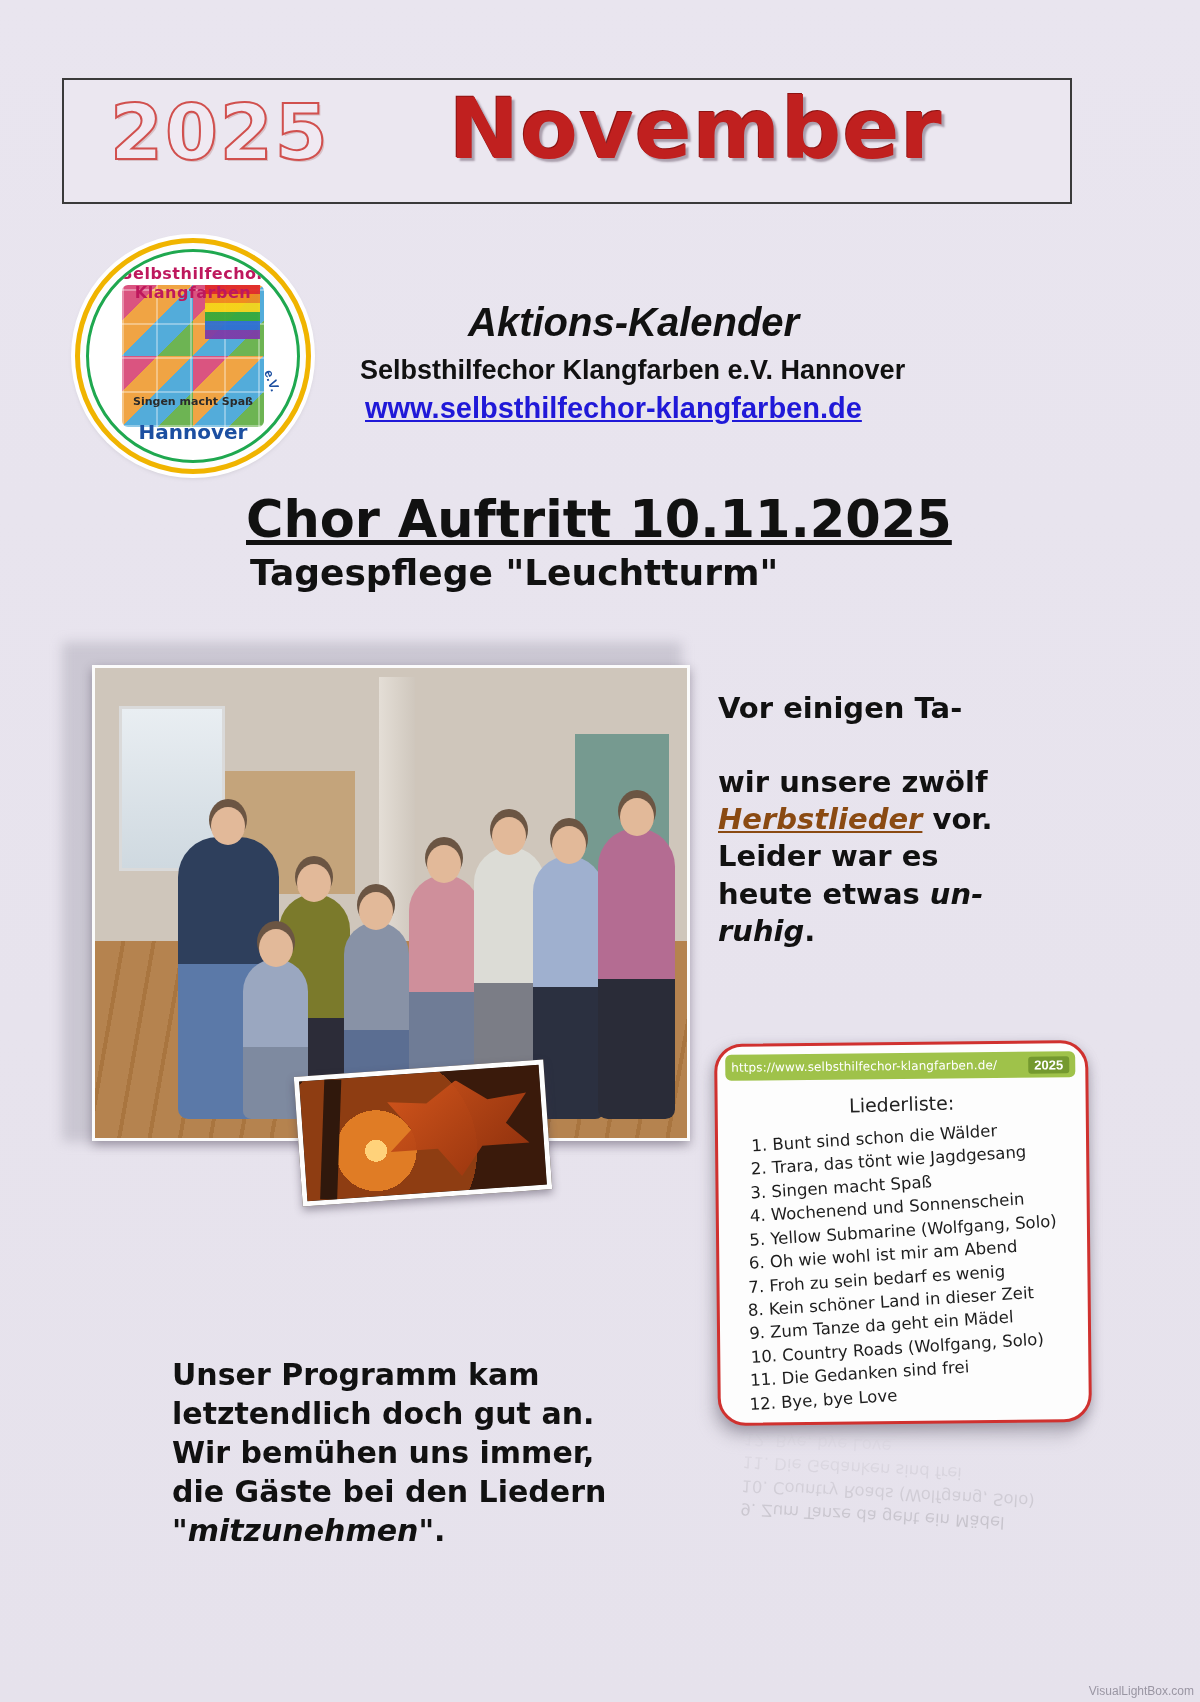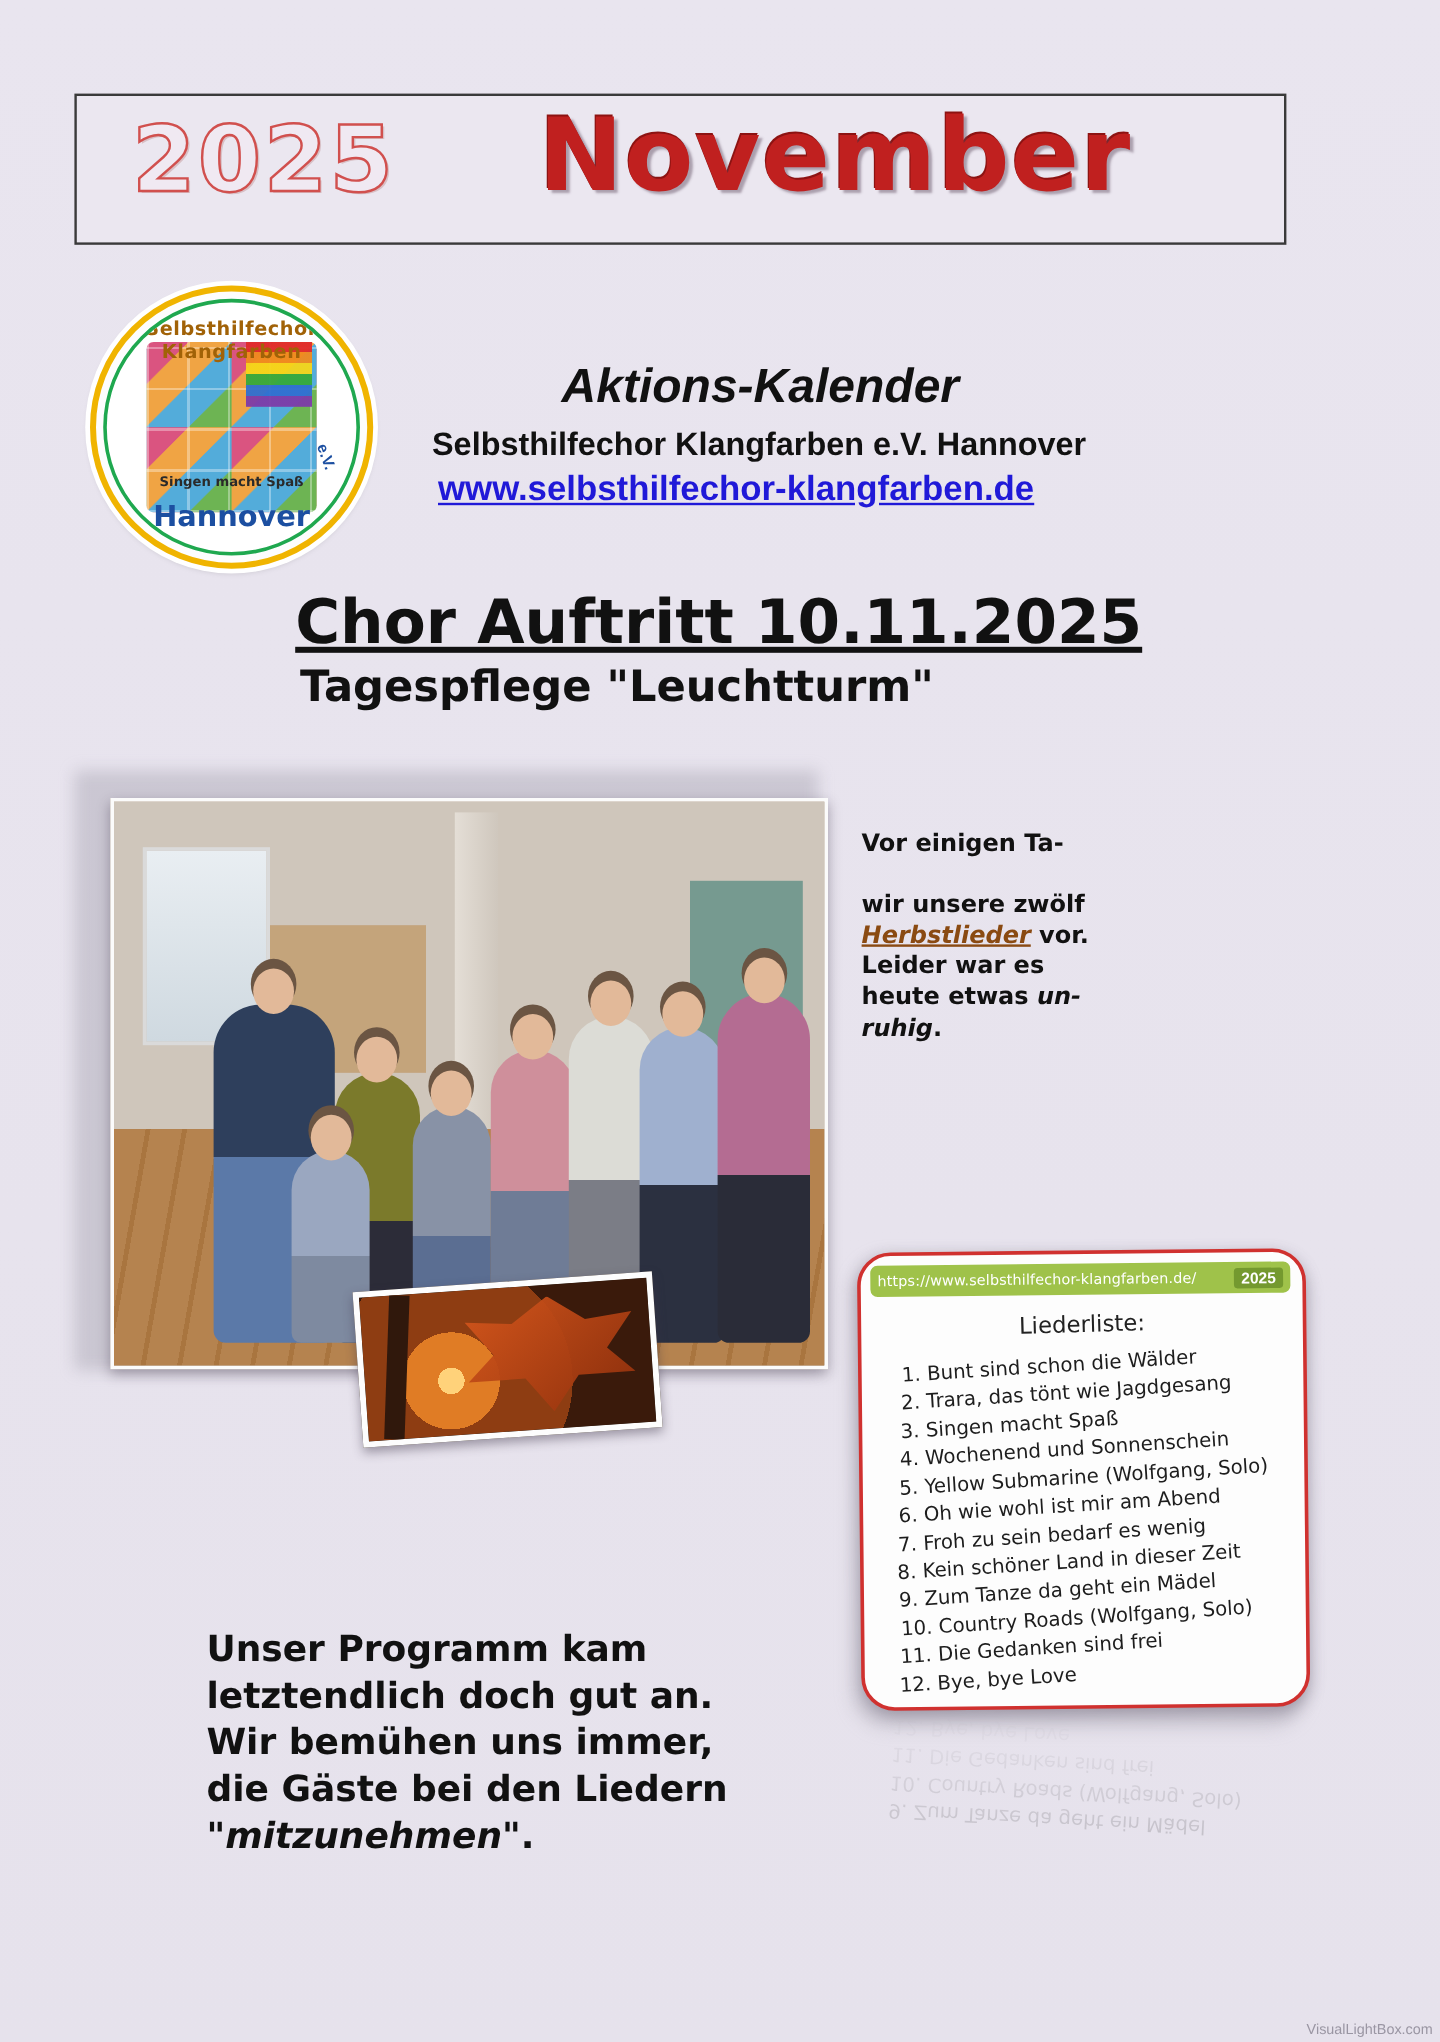--- a/index.html
+++ b/index.html
@@ -108,36 +108,36 @@
     height: 26%;
     background: linear-gradient(180deg,#e02a2a 0 16%,#f08a1e 16% 33%,#f5d519 33% 50%,#35a93b 50% 66%,#2f6fd0 66% 83%,#7d3ba8 83% 100%);
     opacity: .95;
   }
   .logo-arc-top, .logo-arc-bottom, .logo-arc-mid {
     position: absolute;
     width: 100%;
     text-align: center;
     font-weight: bold;
     font-family: "DejaVu Sans", sans-serif;
-    color: #a16207;
+    color: #be185d;
   }
   .logo-arc-top {
     top: 12px;
     font-size: 16px;
     letter-spacing: .5px;
     transform: scale(1.0);
   }
   .logo-arc-mid {
     bottom: 52px;
     font-size: 11px;
     color: #2a2a2a;
   }
   .logo-arc-bottom {
     bottom: 16px;
-    font-size: 24px;
+    font-size: 20px;
     color: #1c4fa1;
   }
   .logo-ev {
     position: absolute;
     right: 14px;
     bottom: 72px;
     font-size: 13px;
     font-weight: bold;
     color: #1c4fa1;
     transform: rotate(70deg);
@@ -287,21 +287,21 @@
     background: #e2b999;
     box-shadow: 0 -6px 0 2px #6b5543;
   }
 
   
   .right-text {
     position: absolute;
     left: 718px;
     top: 690px;
     width: 352px;
-    font-size: 20px;
+    font-size: 29px;
     line-height: 1.28;
     font-weight: bold;
     color: #111;
     font-family: "DejaVu Sans", sans-serif;
   }
   .right-text .hl {
     color: #8a4a12;
     font-style: italic;
     text-decoration: underline;
   }

